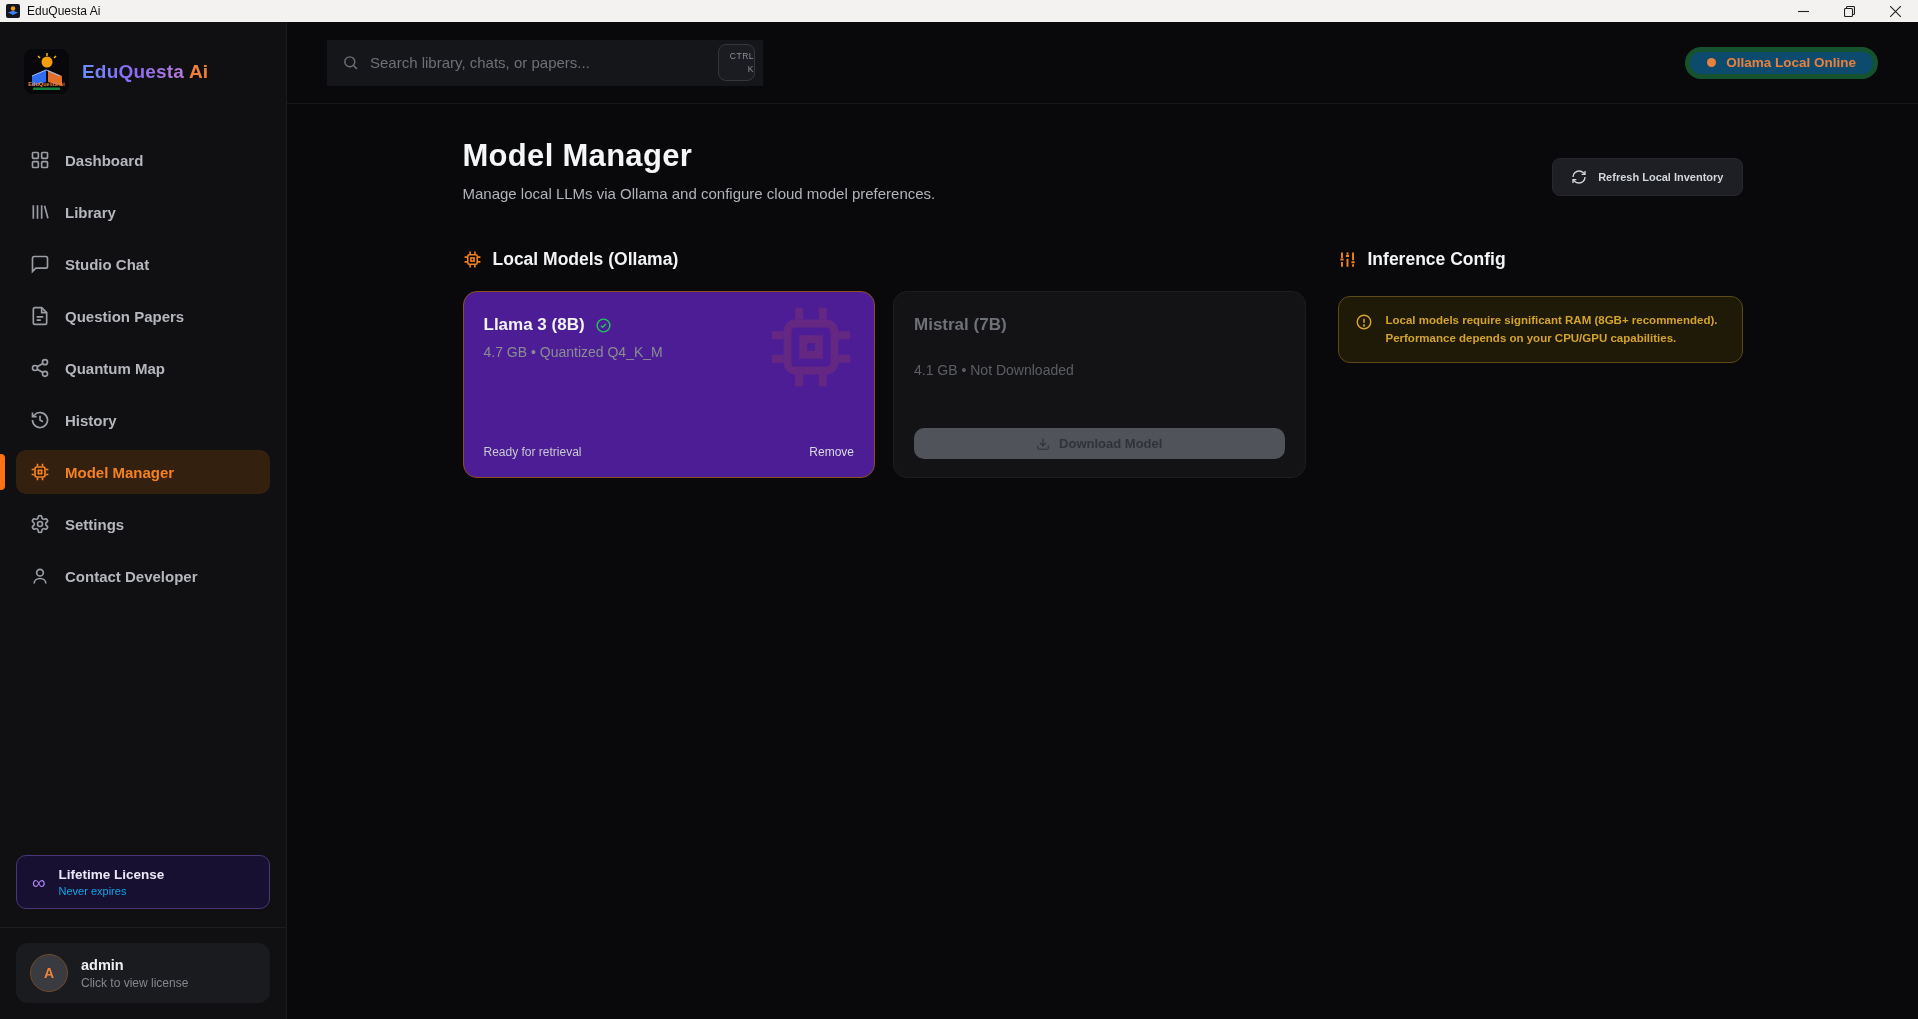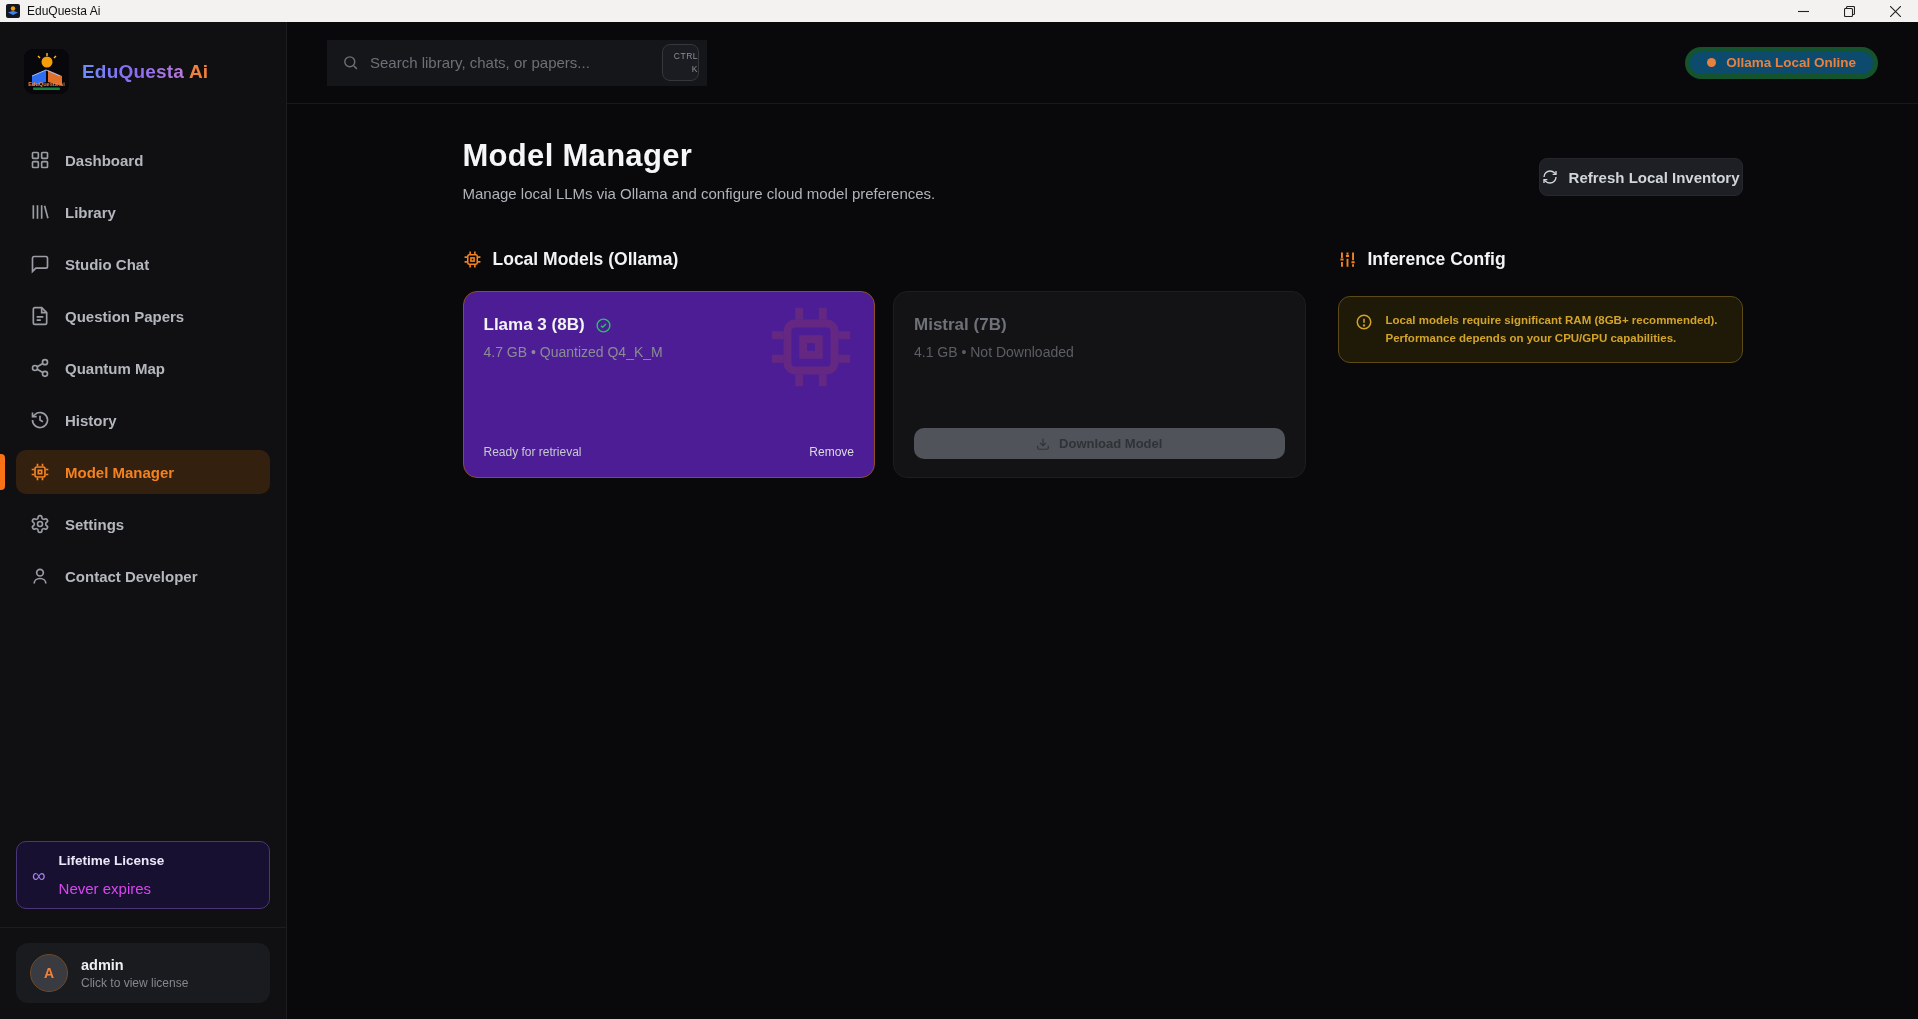--- a/index.html
+++ b/index.html
@@ -33,69 +33,69 @@
   .nav-item svg { width:20px; height:20px; color:#9a9da3; flex-shrink:0; }
   .nav-item.active { background:#34200f; color:#f5821f; }
   .nav-item.active svg { color:#f5821f; }
   .nav-item.active::before { content:''; position:absolute; left:-16px; top:4px; width:5px; height:36px;
                              background:#f97316; border-radius:0 4px 4px 0; }
 
   .license-card { margin:0 16px 18px; border:1px solid #4b3579; background:#181030; border-radius:10px;
                   padding:11px 15px; display:flex; align-items:center; gap:13px; }
   .inf-icon { color:#a583ec; font-size:19px; line-height:1; }
   .lic-title { font-size:13.5px; font-weight:bold; color:#ece7f8; }
-  .lic-sub { font-size:15px; color:#d946ef; margin-top:12px; }
+  .lic-sub { font-size:11px; color:#0ea5e9; margin-top:3px; }
 
   .sidebar-footer { border-top:1px solid #1c1d21; padding:15px 16px 16px; }
   .user-card { background:#1a1b1f; border-radius:12px; padding:11px 14px; display:flex;
                align-items:center; gap:13px; cursor:pointer; }
   .avatar { width:38px; height:38px; border-radius:50%; background:#3a3b40; border:1px solid #6e4a29;
             color:#f0813c; font-weight:bold; font-size:14px; display:flex; align-items:center;
             justify-content:center; flex-shrink:0; }
   .user-name { font-size:14.5px; font-weight:bold; color:#edeef0; }
   .user-sub { font-size:12px; color:#84878d; margin-top:3px; }
 
   
   .main { flex:1; display:flex; flex-direction:column; background:#09090b; }
   .topbar { height:82px; min-height:82px; display:flex; align-items:center; padding:0 40px;
             border-bottom:1px solid #18181c; }
-  .search { width:380px; height:46px; background:#15161a; border-radius:0; display:flex;
+  .search { width:436px; height:46px; background:#15161a; border-radius:0; display:flex;
             align-items:center; padding:0 8px 0 15px; gap:11px; }
   .search svg { width:17px; height:17px; color:#6d7076; flex-shrink:0; }
   .search input { flex:1; background:transparent; border:none; outline:none; color:#c9ccd2;
                   font-size:15px; font-family:inherit; min-width:0; }
   .search input::placeholder { color:#6d7076; }
   .kbd { width:37px; height:37px; border:1px solid #35373d; background:#1b1c21; border-radius:8px;
          color:#8d9096; font-size:8.5px; letter-spacing:.5px; padding:5px 0 0 6px; line-height:1.5;text-align:right; }
   .status-badge { margin-left:auto; height:32px; padding:0 17px; border:5px solid #14532d;
                   background:#0c4a6e; border-radius:999px; display:flex; align-items:center; gap:10px;
                   color:#e8813e; font-size:13.5px; font-weight:bold; cursor:default; }
   .status-dot { width:9px; height:9px; border-radius:50%; background:#e8813e; }
 
   .content { width:1280px; margin:0 auto; padding-top:34px; }
   .page-header { display:flex; justify-content:space-between; align-items:center; }
   .page-title { font-size:31px; font-weight:800; color:#f5f6f8; letter-spacing:.3px; }
   .page-sub { font-size:15px; color:#b0b3b9; margin-top:11px; }
-  .refresh-btn { height:38px; padding:0 2px; background:#1d1f24; border:1px solid #26282e;
-                 border-radius:8px; color:#d2d5da; font-size:15px; font-weight:600; display:flex;
+  .refresh-btn { height:38px; padding:0 18px; background:#1d1f24; border:1px solid #26282e;
+                 border-radius:8px; color:#d2d5da; font-size:11px; font-weight:600; display:flex;
                  align-items:center; gap:11px; cursor:pointer; margin-top:14px; }
   .refresh-btn svg { width:16px; height:16px; }
 
   .columns { display:flex; gap:32px; margin-top:47px; }
   .col-left { flex:1; }
   .col-right { width:405px; min-width:405px; }
   .section-head { display:flex; align-items:center; gap:11px; margin-bottom:21px; }
   .section-head svg { width:19px; height:19px; color:#f5821f; }
   .section-title { font-size:17.5px; font-weight:bold; color:#f2f3f5; }
 
   .cards { display:grid; grid-template-columns:1fr 1fr; gap:18px; }
   .model-card { height:187px; border-radius:14px; padding:23px 20px 18px; position:relative;
                 display:flex; flex-direction:column; overflow:hidden; }
   .model-card.owned { background:#4c1d95; border:1px solid #8d4f1f; }
-  .model-card.remote { background:#131316; border:1px solid #1d1d21; }
+  .model-card.remote { background:#131316; border:1px solid #1d1d21;gap:18px; }
   .mc-title-row { display:flex; align-items:center; gap:10px; }
   .mc-title { font-size:17px; font-weight:bold; color:#f2f3f5; }
   .remote .mc-title { color:#6e7177; }
   .check-icon { width:17px; height:17px; color:#22c55e; }
   .mc-meta { font-size:14px; color:#8a8d93; margin-top:9px; }
   .remote .mc-meta { color:#5b5e64; }
   .mc-footer { margin-top:auto; display:flex; justify-content:space-between; align-items:center;
                font-size:12px; }
   .mc-status { color:#c6c9ce; }
   .mc-remove { color:#d9dbdf; cursor:pointer; }

